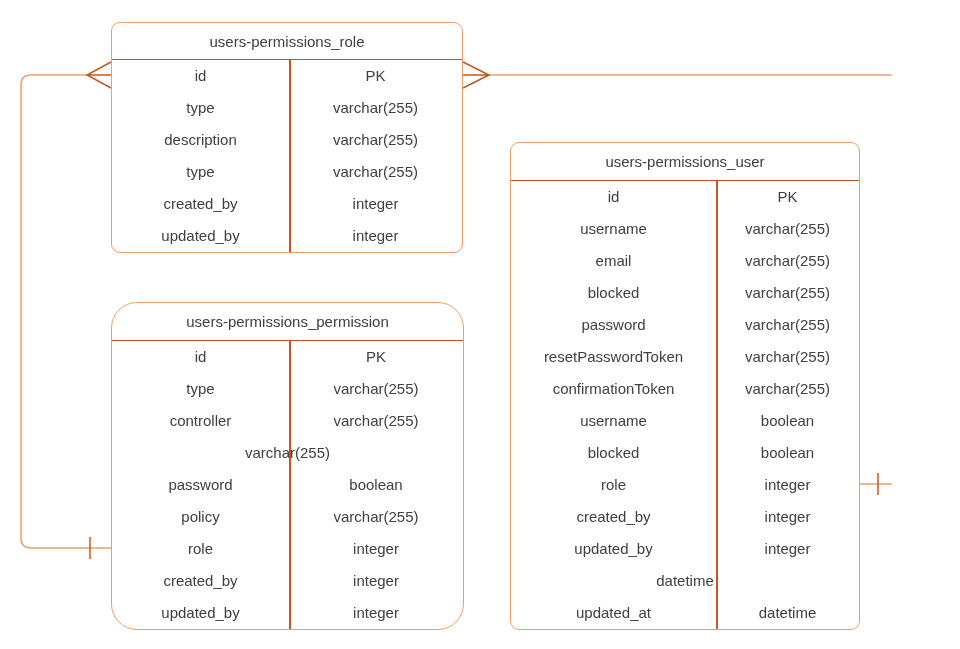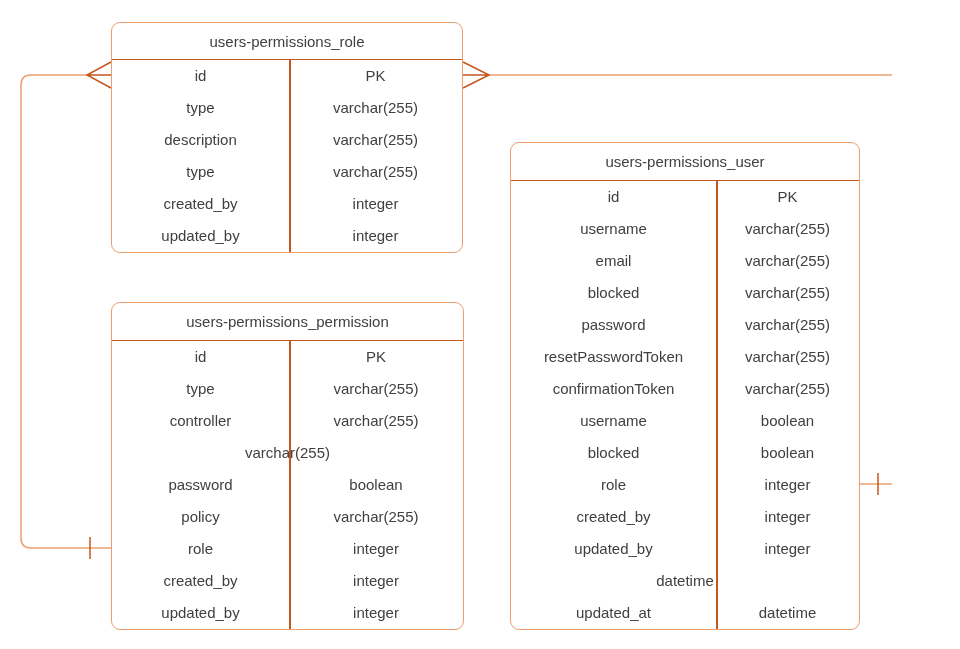--- a/index.html
+++ b/index.html
@@ -41,21 +41,21 @@
   .etable .cell { display: block; text-align: center; white-space: nowrap; }
 
   
   .t-role   { left: 111px; top: 22px;  width: 352px; }
   .t-role .th { height: 37px; }
   .t-role .coldiv { left: 177px; }
   .t-role .cell.field { width: 177px; }
   .t-role .cell.type  { flex: 1; }
 
   
-  .t-perm   { left: 111px; top: 302px; width: 353px; }
+  .t-perm   { left: 111px; top: 302px; width: 353px; border-radius: 26px; }
   .t-perm .th { height: 38px; }
   .t-perm .coldiv { left: 177px; }
   .t-perm .cell.field { width: 177px; }
   .t-perm .cell.type  { flex: 1; }
 
   
   .t-user   { left: 510px; top: 142px; width: 350px; }
   .t-user .th { height: 38px; }
   .t-user .coldiv { left: 205px; }
   .t-user .cell.field { width: 205px; }

